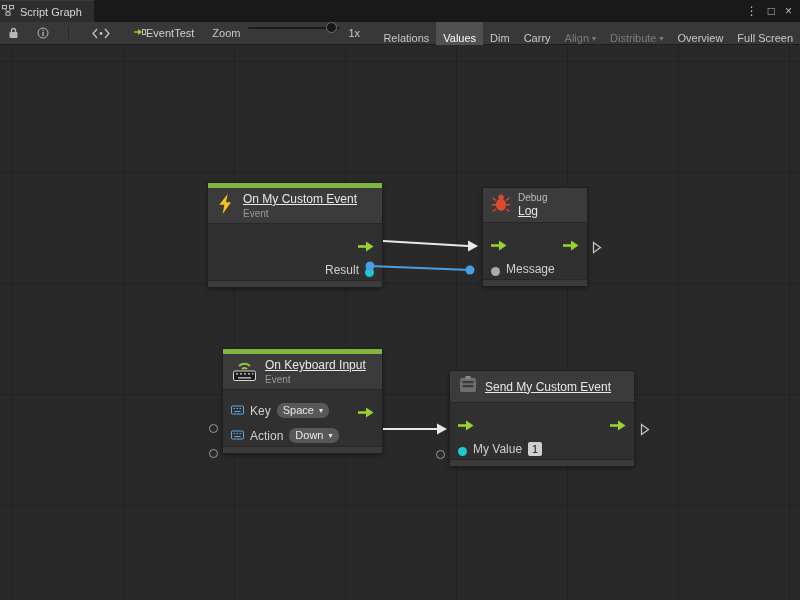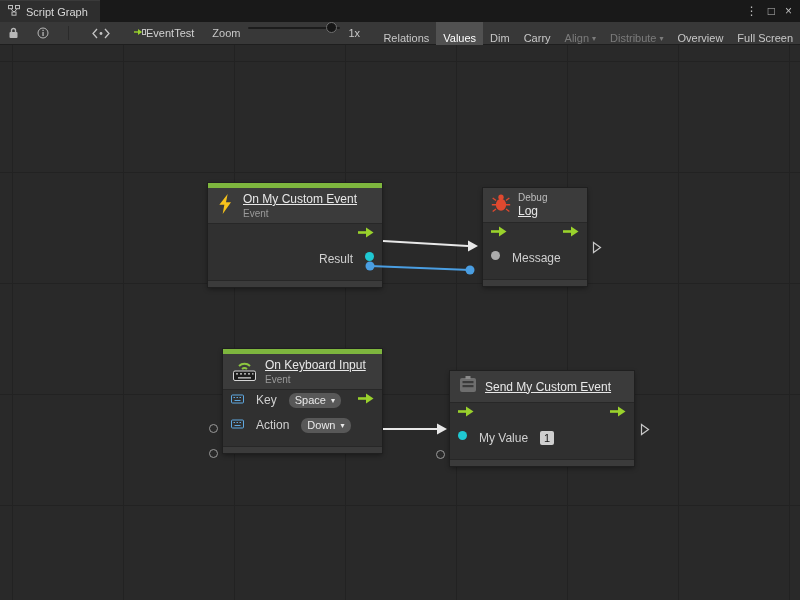--- a/index.html
+++ b/index.html
@@ -2,21 +2,21 @@
 <html><head>
 <meta charset="utf-8">
 <style>
   * { margin:0; padding:0; box-sizing:border-box; }
   html,body { width:800px; height:600px; overflow:hidden; background:#191919;
     font-family:"Liberation Sans","DejaVu Sans",sans-serif; }
   .window { width:800px; height:600px; display:flex; flex-direction:column; }
 
   
   .titlebar { height:22px; background:#191919; display:flex; align-items:stretch; }
-  .tab { background:#2e2e2e; display:flex; align-items:center; gap:6px; padding:0 12px 0 8px;
+  .tab { background:#2e2e2e; display:flex; align-items:center; gap:6px; padding:0 12px 0 2px;
          color:#d8d8d8; font-size:11px; border-top:1px solid #3a3a3a; }
   .titlebar-spacer { flex:1; }
   .win-controls { display:flex; align-items:center; gap:10px; padding-right:8px; color:#bdbdbd; font-size:12px; }
   .win-controls span { cursor:default; line-height:1; }
 
   
   .toolbar { height:23px; background:#383838; border-bottom:1px solid #1e1e1e;
              display:flex; align-items:center; font-size:11px; color:#c8c8c8; }
   .ticon { display:flex; align-items:center; justify-content:center; height:100%; padding:0 5px; }
   .tsep { width:1px; height:14px; background:#2a2a2a; margin:0 6px; }
@@ -43,21 +43,21 @@
   .node { position:absolute; z-index:2; background:#303030; font-size:12px; color:#d4d4d4;
           box-shadow:0 0 0 1px #1f1f1f, 0 2px 5px rgba(0,0,0,.45); }
   .strip { height:5px; background:#7eb63e; }
   .node-header { background:#3b3b3b; border-bottom:1px solid #272727;
                  display:flex; align-items:center; gap:7px; padding:4px 8px; }
   .node-titles { display:flex; flex-direction:column; justify-content:center; }
   .node-title { font-size:12px; color:#e8e8e8; white-space:nowrap;text-decoration:underline; }
   .node-sub { font-size:10px; color:#9b9b9b; margin-top:2px; }
   .node-sur { font-size:10px; color:#bdbdbd; margin-bottom:1px; }
   .node-body { padding:3px 0; }
-  .prow { height:25px; display:flex; align-items:flex-start; gap:12px; padding:0 8px; }
+  .prow { height:25px; display:flex; align-items:flex-end; gap:6px; padding:0 8px; }
   .prow.right { justify-content:flex-end; }
   .prow.spread { justify-content:space-between; }
   .node-footer { height:7px; background:#3b3b3b; border-top:1px solid #272727; }
   .plabel { color:#d0d0d0; white-space:nowrap; }
   .dot { width:9px; height:9px; border-radius:50%; flex:0 0 auto; }
   .dot.teal { background:#1fc8d2; }
   .dot.gray { background:#ababab; }
   .dropdown { background:#585858; border-radius:7px; padding:1px 6px 2px 6px; display:inline-flex;
               align-items:center; gap:5px; color:#e9e9e9; font-size:11px; }
   .dropdown .caret { font-size:8px; }

